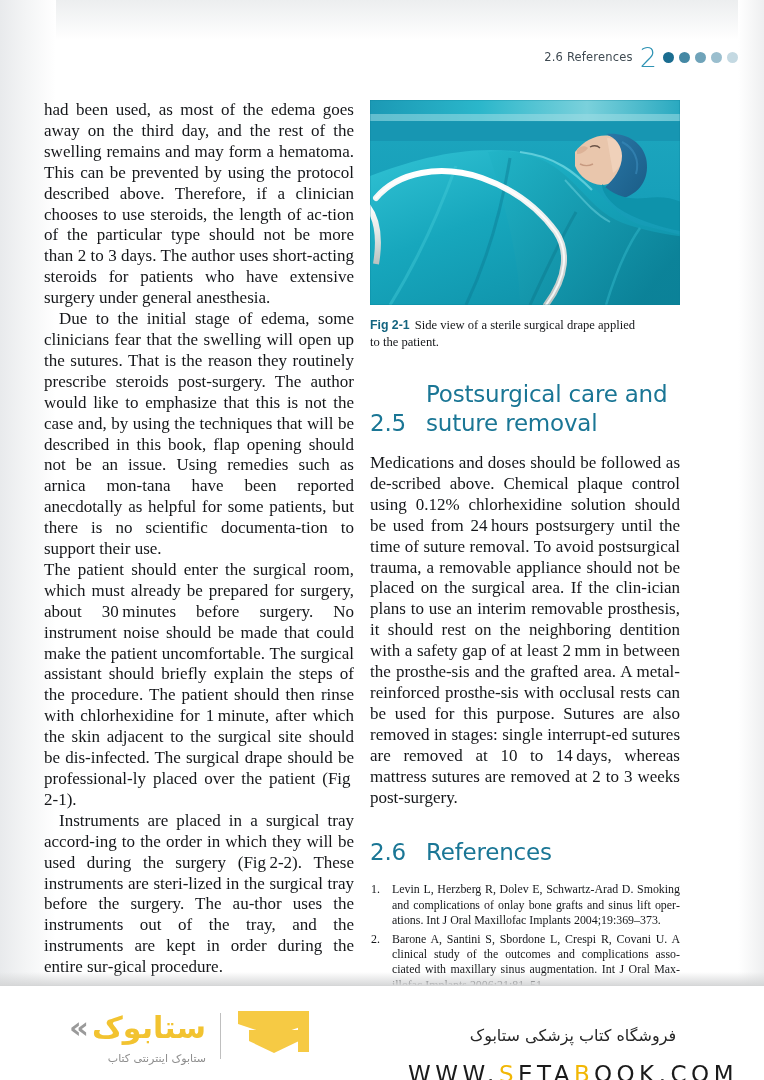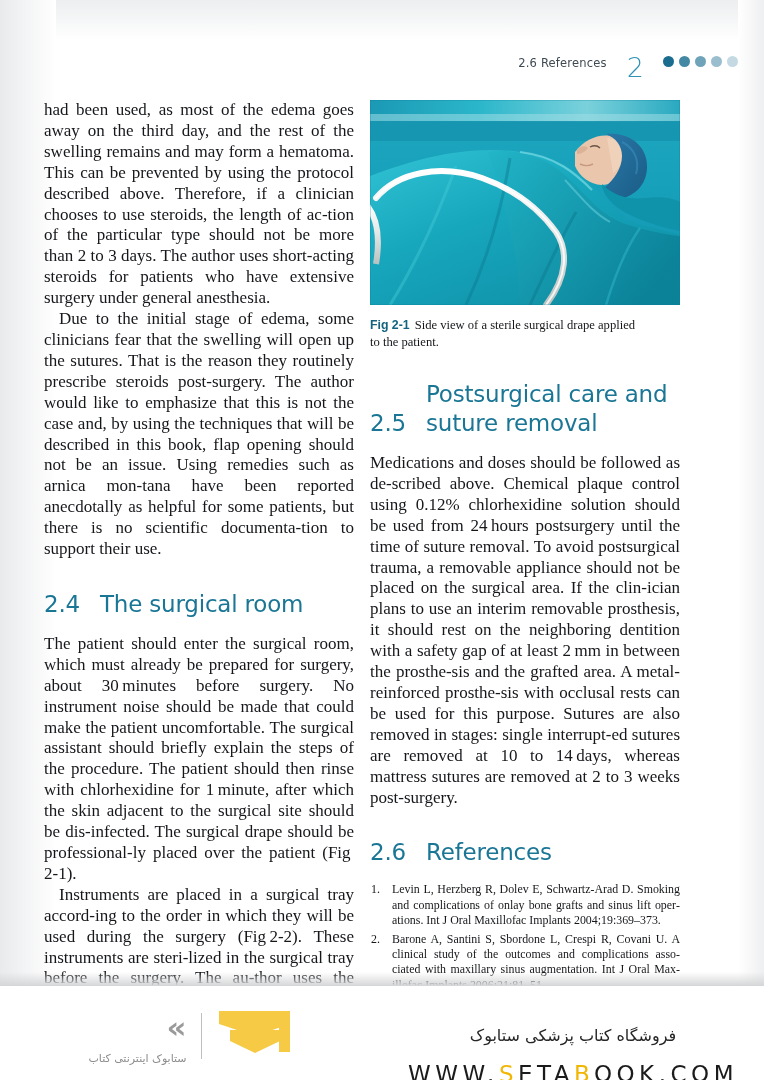--- a/index.html
+++ b/index.html
@@ -39,25 +39,25 @@
     position: absolute;
     right: 0; top: 0;
     width: 26px; height: 985px;
     background: linear-gradient(to left, #eeeff0 0%, #ffffff 100%);
     pointer-events: none;
   }
 
   
   .running-head {
     position: absolute;
-    top: 56px;
+    top: 46px;
     right: 26px;
     display: flex;
-    align-items: flex-start;
-    gap: 17px;
+    align-items: center;
+    gap: 4px;
   }
   .rh-label {
     font-family: "DejaVu Sans", sans-serif;
     font-size: 11.5px;
     color: #3f4a52;
     letter-spacing: 0.2px;
     white-space: nowrap;
   }
   .rh-num {
     font-family: "DejaVu Sans", sans-serif;
@@ -281,24 +281,20 @@
         <span class="rh-dot" style="background: rgb(27, 109, 144); opacity: 0.26;"></span>
       </span>
   </div>
 
   <div class="col" id="col-left">
 
     <p class="body">had been used, as most of the edema goes away on the third day, and the rest of the swelling remains and may form a hematoma. This can be prevented by using the protocol described above. Therefore, if a clinician chooses to use steroids, the length of ac‐tion of the particular type should not be more than 2 to 3 days. The author uses short-acting steroids for patients who have extensive surgery under general anesthesia.</p>
 
     <p class="body indent">Due to the initial stage of edema, some clinicians fear that the swelling will open up the sutures. That is the reason they routinely prescribe steroids post-surgery. The author would like to emphasize that this is not the case and, by using the techniques that will be described in this book, flap opening should not be an issue. Using remedies such as arnica mon‐tana have been reported anecdotally as helpful for some patients, but there is no scientific documenta‐tion to support their use.</p>
 
-    <div class="heading h-gap-before h-gap-after">
-      <span class="h-num">2.4</span>
-      <span class="h-text">The surgical room</span>
-    </div>
 
     <p class="body">The patient should enter the surgical room, which must already be prepared for surgery, about 30 minutes before surgery. No instrument noise should be made that could make the patient uncomfortable. The surgical assistant should briefly explain the steps of the procedure. The patient should then rinse with chlorhexidine for 1 minute, after which the skin adjacent to the surgical site should be dis‐infected. The surgical drape should be professional‐ly placed over the patient (Fig 2-1).</p>
 
     <p class="body indent">Instruments are placed in a surgical tray accord‐ing to the order in which they will be used during the surgery (Fig 2-2). These instruments are steri‐lized in the surgical tray before the surgery. The au‐thor uses the instruments out of the tray, and the instruments are kept in order during the entire sur‐gical procedure.</p>
   </div>
 
   <div class="col" id="col-right">
 
     <figure class="figure">
       <svg class="fig-img" viewBox="0 0 310 205" preserveAspectRatio="none" role="img">
@@ -405,20 +401,21 @@
   </div>
 
   <div id="banner">
     <div id="banner-shade"></div>
     <div class="banner-inner">
 
       <div class="logo-block">
         <div class="logo-word">
           <div class="logo-script">
             <span class="logo-chev">«</span>
+            <span class="logo-seta">ستابوک</span>
           </div>
           <div class="logo-tagline">ستابوک اینترنتی کتاب</div>
         </div>
         <div class="logo-divider"></div>
         <svg class="logo-mark" width="78" height="56" viewBox="0 0 78 56">
           <path d="M4,4 L39,4 L74,4 L74,17 L39,17 L22,17 L39,27 L74,27 L74,40
                    L39,40 L22,40 L39,50 L74,50" fill="none" stroke="#f5cb4a" stroke-width="0"></path>
           <polygon points="3,3 39,3 74,3 74,16 39,28 3,16" fill="#f6ca44"></polygon>
           <polygon points="14,22 39,22 64,22 64,33 39,45 14,33" fill="#f6ca44"></polygon>
           <polygon points="50,3 74,3 74,44 63,44 63,14 50,14" fill="#f6ca44"></polygon>

